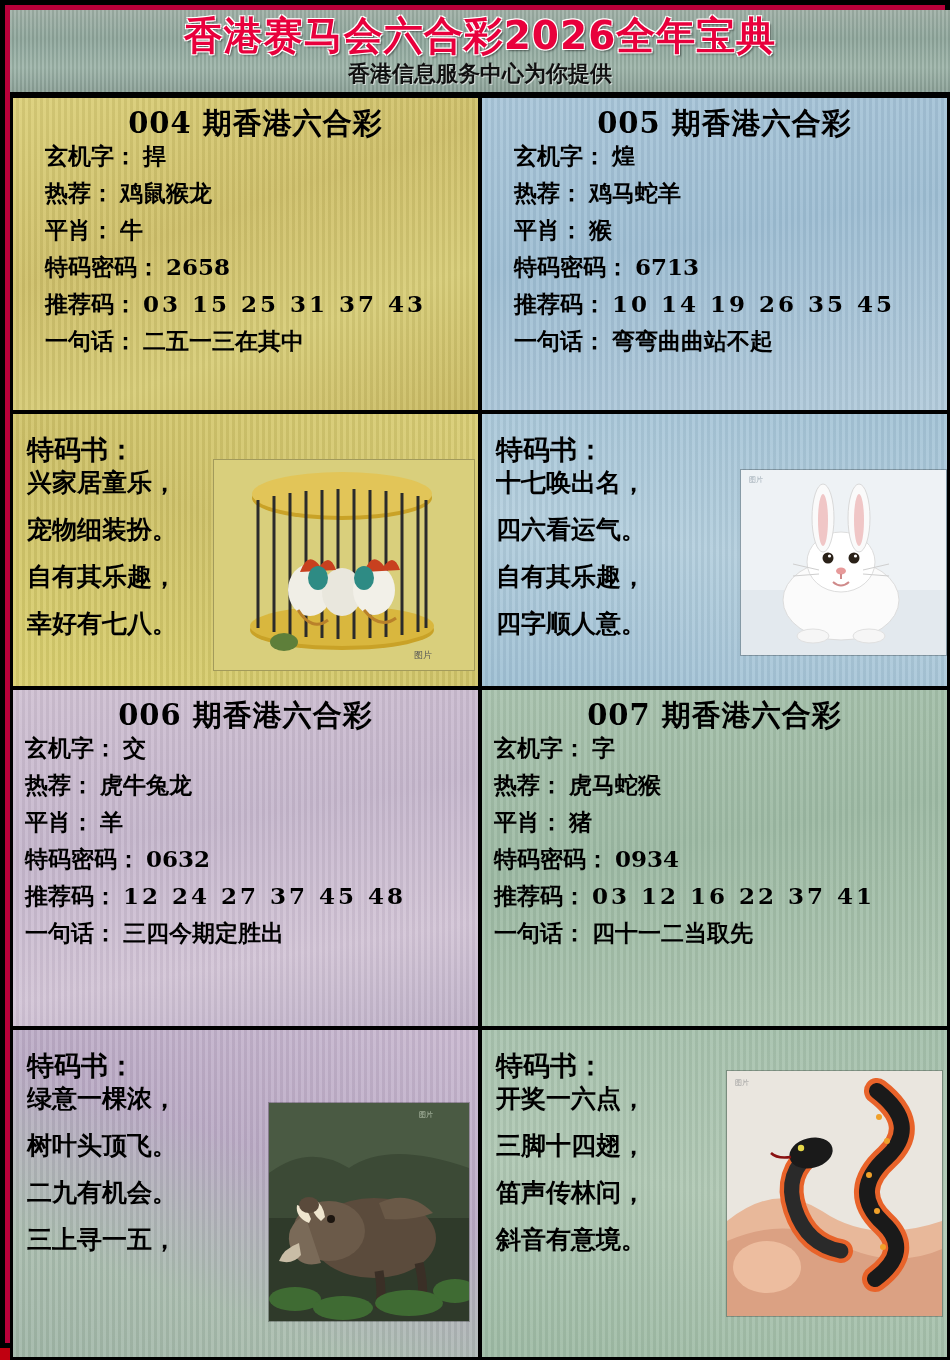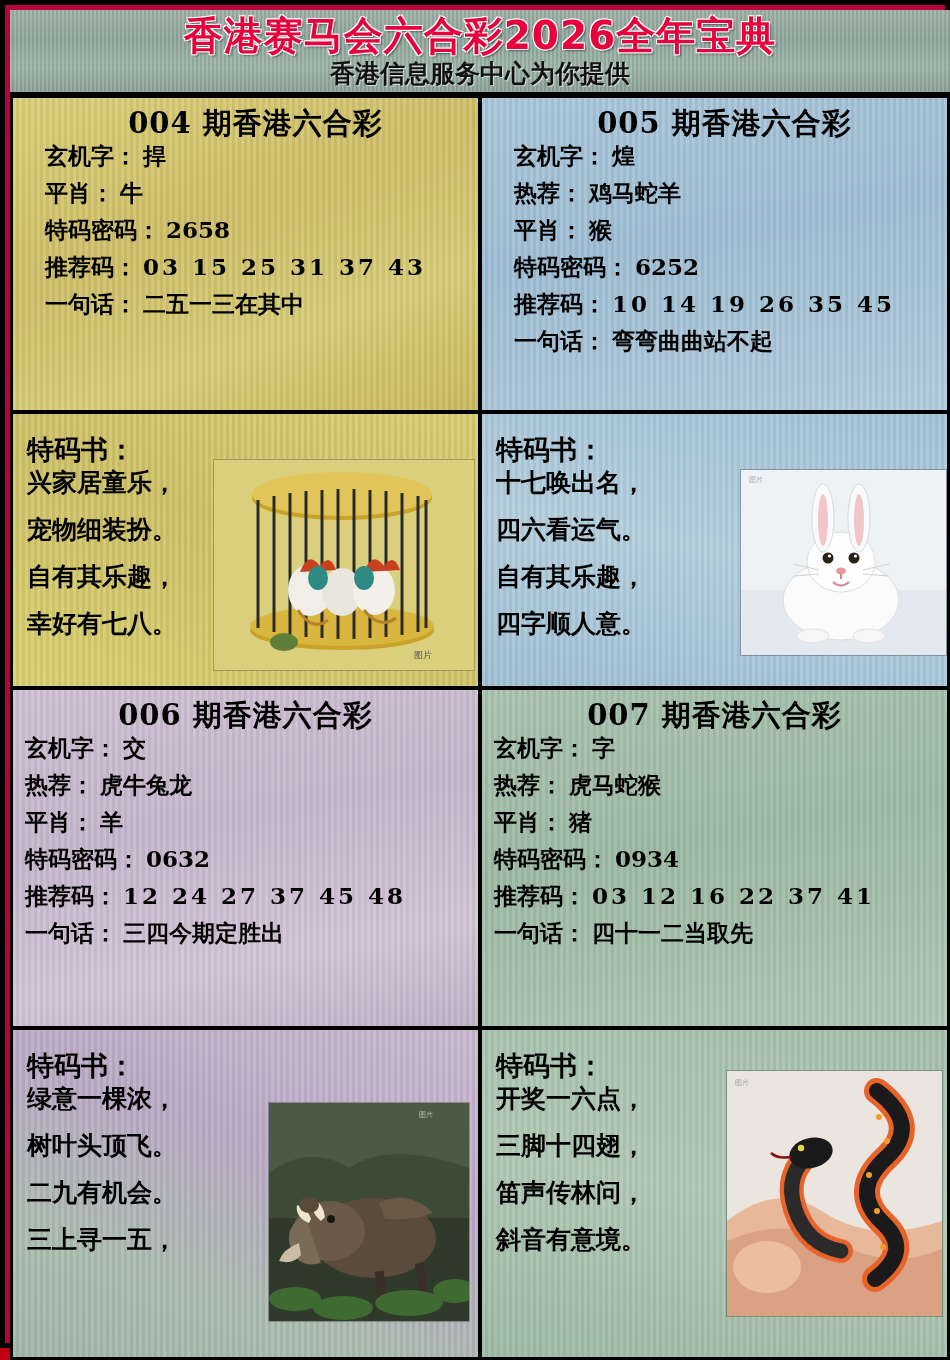--- a/index.html
+++ b/index.html
@@ -31,21 +31,21 @@
     font-size:39px;line-height:44px;font-weight:bold;
     letter-spacing:1px;
     font-family:"DejaVu Sans","Liberation Sans",sans-serif;
     color:#e8003c;
     text-shadow:
       -1px -1px 0 #fff, 1px -1px 0 #fff, -1px 1px 0 #fff, 1px 1px 0 #fff,
       2px 2px 2px rgba(0,0,0,.45);
   }
   .title-sub{
     margin:1px 0 0 0;
-    font-size:25px;line-height:30px;font-weight:bold;
+    font-size:22px;line-height:30px;font-weight:bold;
     font-family:"DejaVu Sans","Liberation Sans",sans-serif;
     color:#111;
     text-shadow:1px 1px 0 rgba(255,255,255,.6);
   }
   
   .grid{
     position:absolute;left:5px;top:90px;width:940px;height:1265px;
   }
   .cell{
     position:absolute;box-sizing:border-box;
@@ -152,20 +152,23 @@
 
   <div class="grid">
 
     <div class="cell col-l row-a bg-gold">
       <div class="cell-title">004 期香港六合彩</div>
       <div class="lines">
         <div class="line">
           <span class="lbl">玄机字：</span><span class="val">捍</span>
         </div>
         <div class="line">
+          <span class="lbl">热荐：</span><span class="val">鸡鼠猴龙</span>
+        </div>
+        <div class="line">
           <span class="lbl">平肖：</span><span class="val">牛</span>
         </div>
         <div class="line">
           <span class="lbl">特码密码：</span><span class="val">2658</span>
         </div>
         <div class="line">
           <span class="lbl">推荐码：</span><span class="val nums">03  15  25  31  37  43</span>
         </div>
         <div class="line">
           <span class="lbl">一句话：</span><span class="val">二五一三在其中</span>
@@ -179,21 +182,21 @@
         <div class="line">
           <span class="lbl">玄机字：</span><span class="val">煌</span>
         </div>
         <div class="line">
           <span class="lbl">热荐：</span><span class="val">鸡马蛇羊</span>
         </div>
         <div class="line">
           <span class="lbl">平肖：</span><span class="val">猴</span>
         </div>
         <div class="line">
-          <span class="lbl">特码密码：</span><span class="val">6252</span>
+          <span class="lbl">特码密码：</span><span class="val">6713</span>
         </div>
         <div class="line">
           <span class="lbl">推荐码：</span><span class="val nums">10  14  19  26  35  45</span>
         </div>
         <div class="line">
           <span class="lbl">一句话：</span><span class="val">弯弯曲曲站不起</span>
         </div>
       </div>
     </div>
 

